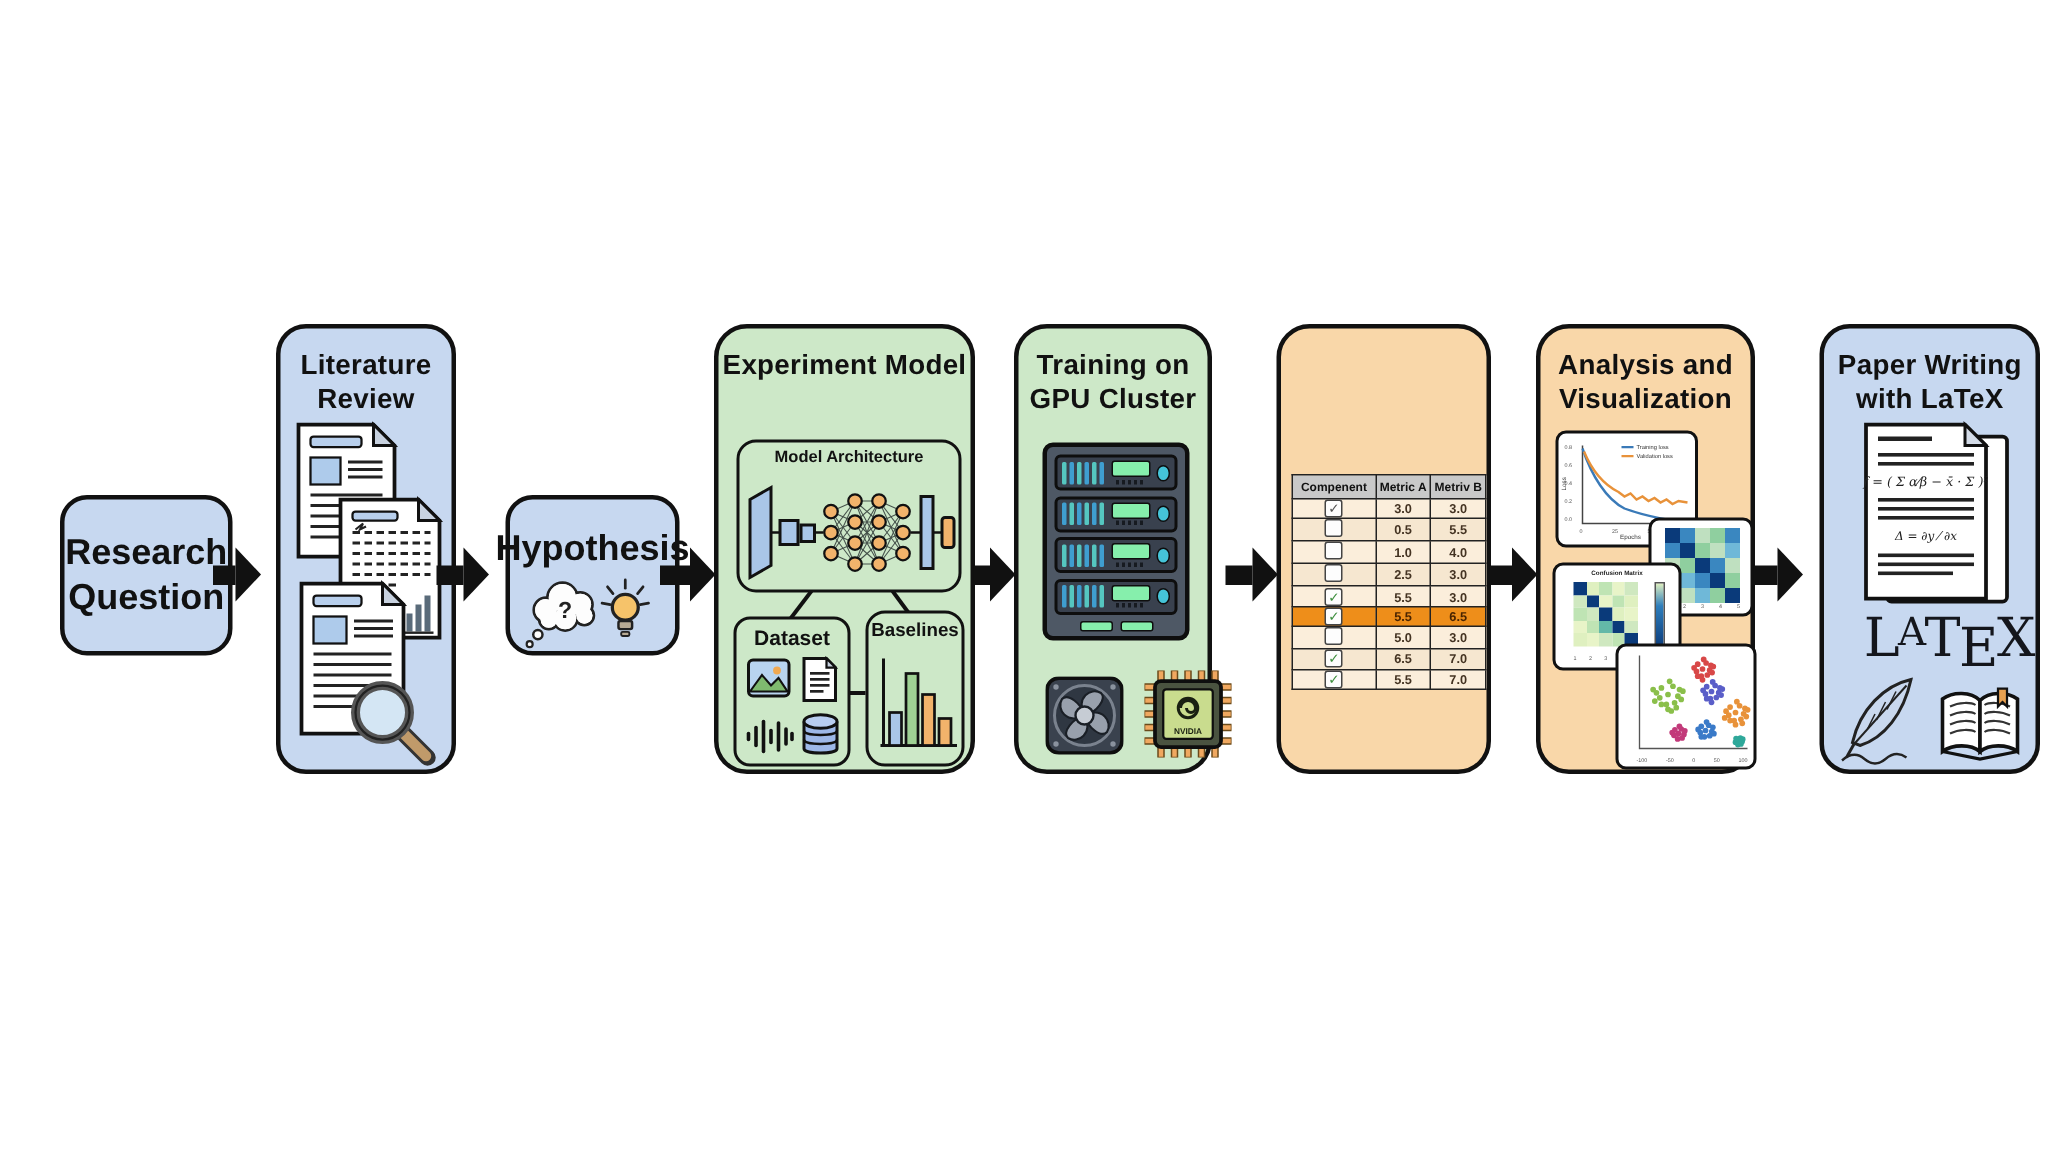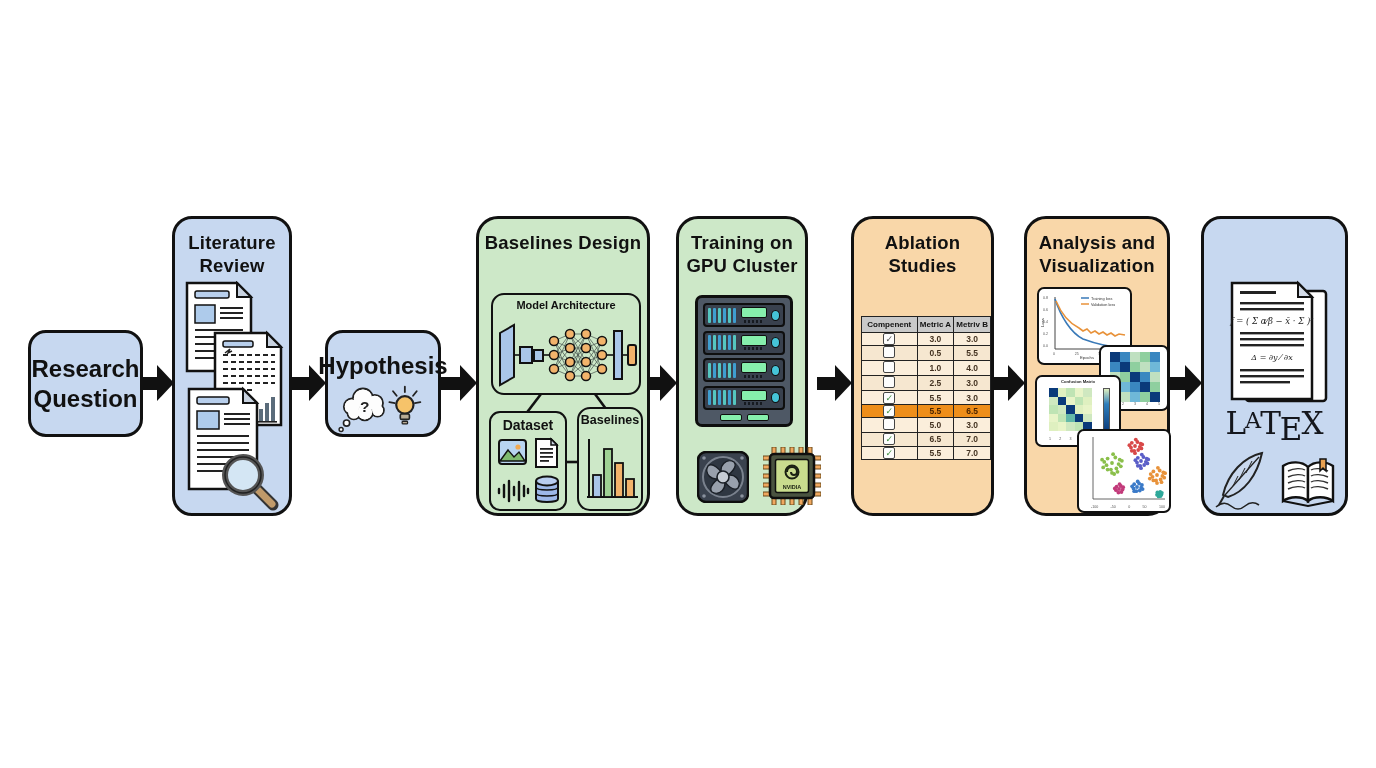--- a/index.html
+++ b/index.html
@@ -1,19 +1,19 @@
 <!DOCTYPE html>
 <html><head>
 <meta charset="utf-8">
 <style>
   html,body{margin:0;padding:0;background:#fff;}
   #canvas{position:relative;width:1376px;height:768px;background:#ffffff;overflow:hidden;
           font-family:"Liberation Sans","DejaVu Sans",sans-serif;color:#111;}
   .box{position:absolute;border:3.5px solid #111;box-sizing:border-box;}
-  .blue{background:#c7d8f0;border-radius:20px;}
+  .blue{background:#c7d8f0;border-radius:20px;margin-left:12px;}
   .green{background:#cde8c8;border-radius:22px;}
   .orange{background:#f9d7a9;border-radius:22px;}
   .small-box{border-radius:18px;display:flex;flex-direction:column;align-items:center;}
   .box-title{font-weight:bold;font-size:18.5px;line-height:1.22;text-align:center;margin-top:13px;letter-spacing:.2px;}
   .big-label{font-weight:bold;font-size:24px;text-align:center;line-height:1.25;}
   
   .arrow{position:absolute;top:365px;height:36px;display:flex;align-items:center;}
   .arrow .shaft{height:13px;background:#111;flex:1;}
   .arrow .head{width:0;height:0;border-top:18px solid transparent;border-bottom:18px solid transparent;border-left:17px solid #111;}
   
@@ -42,22 +42,22 @@
   .cb{display:inline-block;width:10px;height:10px;border:1.4px solid #444;border-radius:2px;background:#fdfdfd;
       line-height:10px;font-size:9px;color:#3f8f3f;font-weight:bold;}
   .cb.dark{color:#555;}
   
   .panel{position:absolute;background:#fff;border:2.5px solid #111;border-radius:7px;box-sizing:border-box;}
   .hm-grid{position:absolute;display:grid;}
   .hm-grid div{width:100%;height:100%;}
   .tiny{position:absolute;font-size:3.6px;color:#555;}
   .ticksrow{display:flex;justify-content:space-between;}
   
-  .latex-logo{position:absolute;left:0;right:0;top:186px;text-align:center;font-family:"DejaVu Serif","Liberation Serif",serif;
-              font-size:31px;color:#14161c;}
+  .latex-logo{position:absolute;left:0;right:0;top:186px;text-align:right;font-family:"DejaVu Serif","Liberation Serif",serif;
+              font-size:36px;color:#14161c;}
   .latex-logo .la{font-size:.72em;vertical-align:.26em;margin:0 -1px;}
   .latex-logo .le{vertical-align:-.2em;margin:0 -1px;}
 </style>
 </head>
 <body>
 
 <div id="canvas">
 
   <div class="box blue small-box" style="left:28px;top:330px;width:115px;height:107px;justify-content:center;">
     <div class="big-label">Research Question</div>
@@ -180,21 +180,21 @@
       </g>
     </svg>
   </div>
 
   <div class="arrow" style="left:440px;width:37px;">
       <div class="shaft"></div>
       <div class="head"></div>
     </div>
 
   <div class="box green" style="left:476px;top:216px;width:174px;height:300px;">
-    <div class="box-title">Baselines Design</div>
+    <div class="box-title">Experiment Model</div>
     <svg style="position:absolute;left:0;top:0;z-index:1;" width="174" height="300" viewBox="0 0 174 300">
       <g stroke="#111" stroke-width="2.6">
         <line x1="62" y1="175" x2="46" y2="196"></line>
         <line x1="116" y1="175" x2="130" y2="194"></line>
         <line x1="86" y1="243" x2="98" y2="243"></line>
       </g>
     </svg>
     <div class="sub-box" style="left:12px;top:74px;width:150px;height:102px;">
       <div class="sub-title" style="font-size:11px;">Model Architecture</div>
       <svg style="position:absolute;left:3px;top:24px;" width="142" height="72" viewBox="0 0 142 72">
@@ -430,21 +430,20 @@
       <text x="29" y="42" font-size="5.5" font-weight="bold" text-anchor="middle" fill="#1a2012">NVIDIA</text>
     </svg>
   </div>
 
   <div class="arrow" style="left:817px;width:35px;">
       <div class="shaft"></div>
       <div class="head"></div>
     </div>
 
   <div class="box orange" style="left:851px;top:216px;width:143px;height:300px;">
-    <div class="box-title">Ablation Studies</div>
     <table class="abl">
       <thead>
           <tr>
         <th>Compenent</th>
         <th>Metric A</th>
         <th>Metriv B</th>
       </tr>
         </thead>
       <tbody id="abl-body">
           <tr>
@@ -715,20 +714,21 @@
         </div>
     </div>
   </div>
 
   <div class="arrow" style="left:1169px;width:33px;">
       <div class="shaft"></div>
       <div class="head"></div>
     </div>
 
   <div class="box blue" style="left:1201px;top:216px;width:147px;height:300px;">
+    <div class="box-title">Paper Writing with LaTeX</div>
     <svg style="position:absolute;left:20px;top:60px;" width="112" height="128" viewBox="0 0 112 128">
       <rect x="22" y="12" width="80" height="110" rx="3" fill="#fff" stroke="#111" stroke-width="2.5"></rect>
       <path d="M8,4 L74,4 L88,18 L88,120 L8,120 Z" fill="#fff" stroke="#111" stroke-width="2.5"></path>
       <path d="M74,4 L74,18 L88,18 Z" fill="#d4dce8" stroke="#111" stroke-width="2"></path>
       <g fill="#222">
         <rect x="16" y="12" width="36" height="3"></rect>
         <rect x="16" y="23" width="64" height="2.4"></rect>
           <rect x="16" y="29" width="64" height="2.4"></rect>
         <rect x="16" y="53" width="64" height="2.4"></rect>
           <rect x="16" y="59" width="64" height="2.4"></rect>

